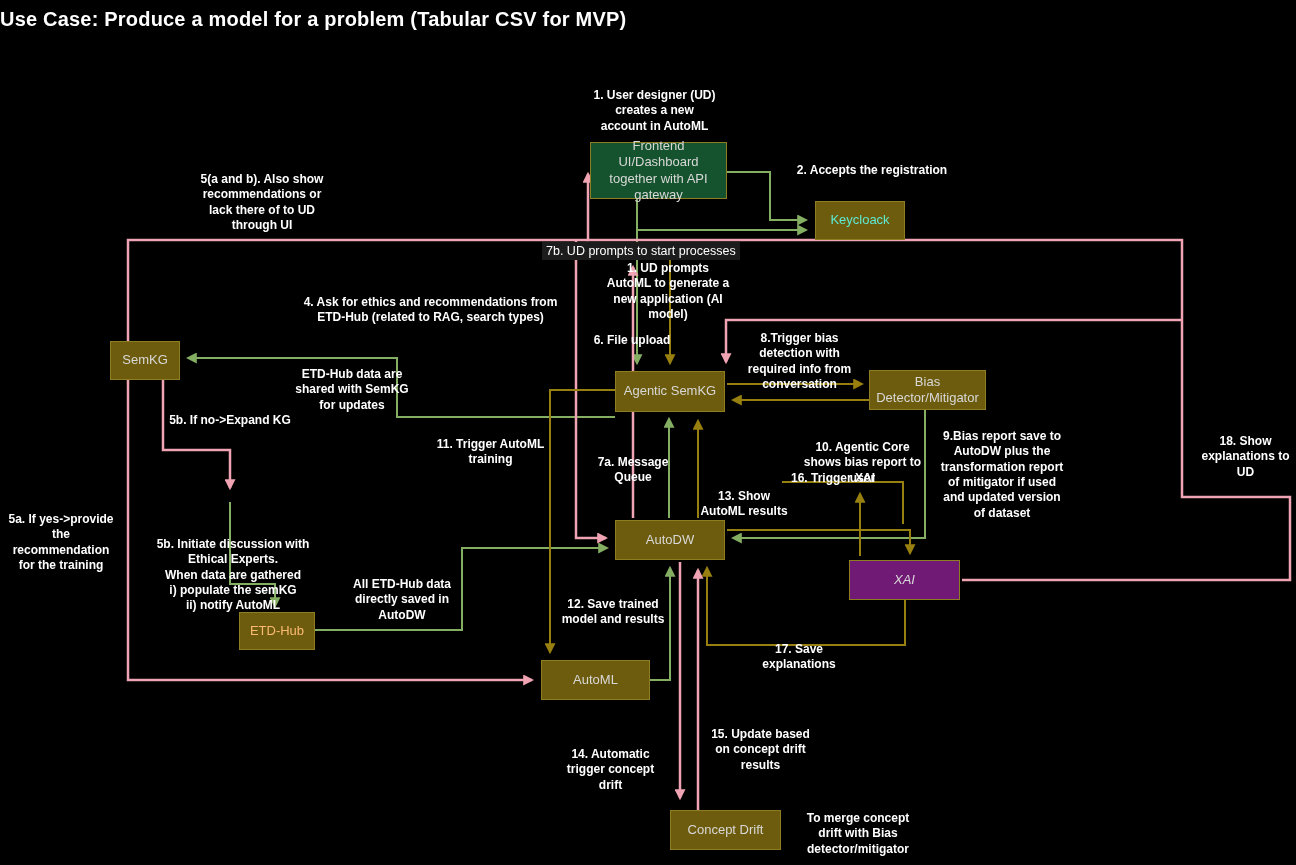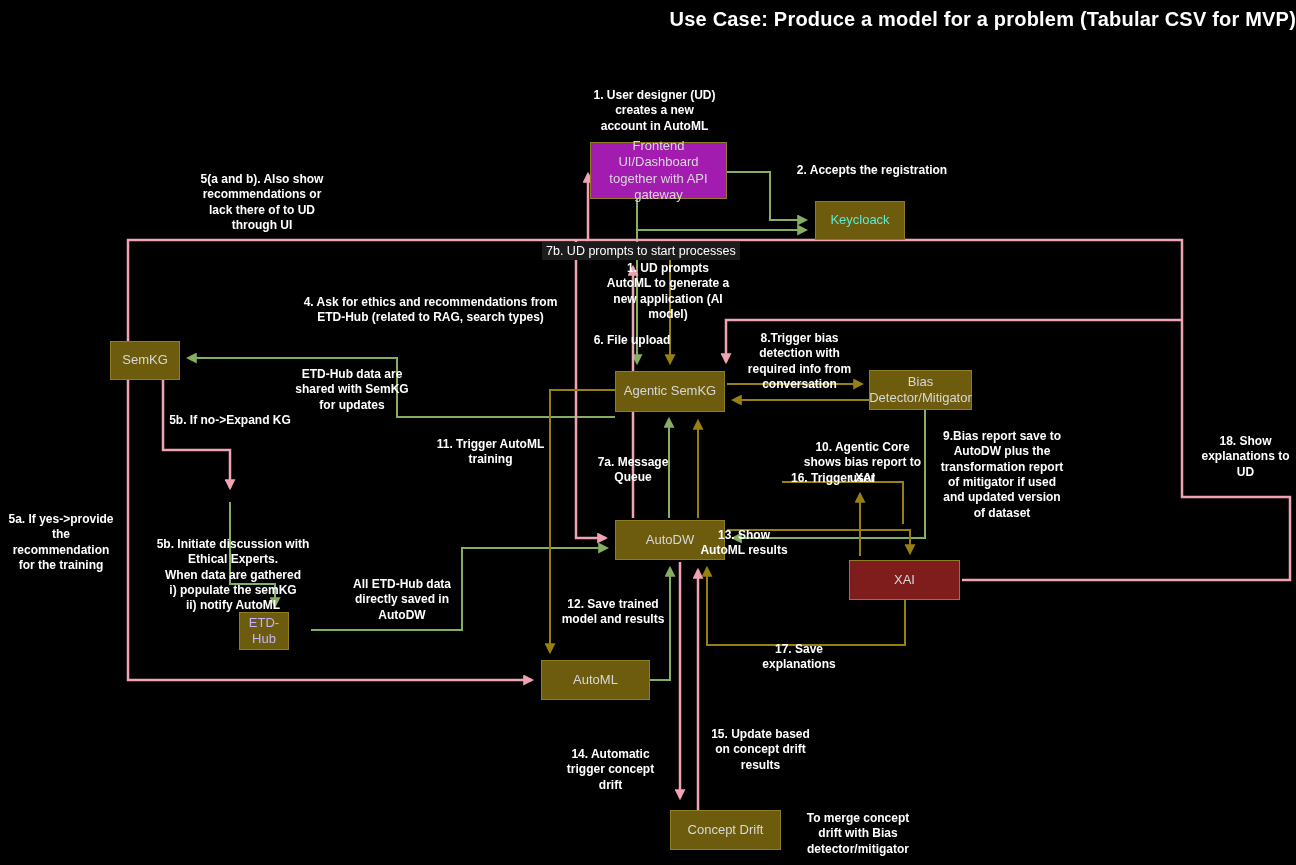--- a/index.html
+++ b/index.html
@@ -1,19 +1,19 @@
 <!DOCTYPE html>
 <html><head>
 <meta charset="utf-8">
 <style>
   html,body{margin:0;padding:0;background:#000;}
   #stage{position:relative;width:1296px;height:865px;background:#000;overflow:hidden;
          font-family:"Liberation Sans", sans-serif;}
   #edges{position:absolute;left:0;top:0;width:1296px;height:865px;pointer-events:none;}
-  .title{position:absolute;left:0;top:8px;width:1296px;text-align:right;
+  .title{position:absolute;left:0;top:8px;width:1296px;text-align:left;
          color:#fff;font-size:20px;font-weight:bold;letter-spacing:.2px;}
   .node{position:absolute;display:flex;align-items:center;justify-content:center;
         text-align:center;white-space:pre-line;font-size:13px;line-height:1.25;
         box-sizing:border-box;border:1px solid;cursor:default;}
   .label{position:absolute;color:#fff;font-size:12px;font-weight:bold;line-height:1.28;
          text-align:center;white-space:pre-line;}
   .label.plain{font-weight:normal;font-size:12.5px;white-space:nowrap;
                padding:1px 4px;text-align:left;margin-top:32px;}
 </style>
 </head>
@@ -53,31 +53,31 @@
       <polyline points="727,384 862,384" fill="none" stroke="#97800f" stroke-width="2" marker-end="url(#arr-olive)"></polyline>
       <polyline points="869,400 733,400" fill="none" stroke="#97800f" stroke-width="2" marker-end="url(#arr-olive)"></polyline>
       <polyline points="698,518 698,421" fill="none" stroke="#97800f" stroke-width="2" marker-end="url(#arr-olive)"></polyline>
       <polyline points="670,258 670,363" fill="none" stroke="#97800f" stroke-width="2" marker-end="url(#arr-olive)"></polyline>
       <polyline points="727,530 910,530 910,553" fill="none" stroke="#97800f" stroke-width="2" marker-end="url(#arr-olive)"></polyline>
       <polyline points="905,600 905,645 707,645 707,568" fill="none" stroke="#97800f" stroke-width="2" marker-end="url(#arr-olive)"></polyline>
       <polyline points="782,482 903,482 903,524" fill="none" stroke="#97800f" stroke-width="2"></polyline>
       <polyline points="860,556 860,494" fill="none" stroke="#97800f" stroke-width="2" marker-end="url(#arr-olive)"></polyline>
     </svg>
   <div class="title">Use Case: Produce a model for a problem (Tabular CSV for MVP)</div>
-<div class="node" style="left: 590px; top: 142px; width: 137px; height: 57px; background: #a21caf; border-color: rgb(143, 125, 34); color: rgb(216, 216, 216);">Frontend UI/Dashboard
+<div class="node" style="left: 590px; top: 142px; width: 137px; height: 57px; background: #14532d; border-color: rgb(143, 125, 34); color: rgb(216, 216, 216);">Frontend UI/Dashboard
 together with API
 gateway</div>
     <div class="node" style="left: 815px; top: 201px; width: 90px; height: 39px; background: rgb(109, 92, 13); border-color: rgb(143, 125, 34); color: #5eead4;">Keycloack</div>
     <div class="node" style="left: 110px; top: 341px; width: 70px; height: 39px; background: rgb(109, 92, 13); border-color: rgb(143, 125, 34); color: rgb(216, 216, 216); text-align: right;">SemKG</div>
     <div class="node" style="left: 615px; top: 371px; width: 110px; height: 41px; background: rgb(109, 92, 13); border-color: rgb(143, 125, 34); color: rgb(216, 216, 216);">Agentic SemKG</div>
-    <div class="node" style="left: 869px; top: 370px; width: 103px; height: 40px; background: rgb(109, 92, 13); border-color: rgb(143, 125, 34); color: rgb(216, 216, 216);">Bias
+    <div class="node" style="left: 869px; top: 370px; width: 117px; height: 40px; background: rgb(109, 92, 13); border-color: rgb(143, 125, 34); color: rgb(216, 216, 216);">Bias
 Detector/Mitigator</div>
     <div class="node" style="left: 615px; top: 520px; width: 110px; height: 40px; background: rgb(109, 92, 13); border-color: rgb(143, 125, 34); color: rgb(216, 216, 216);">AutoDW</div>
-    <div class="node" style="left: 849px; top: 560px; width: 111px; height: 40px; background: #7f1d1d; border-color: rgb(143, 125, 34); color: rgb(216, 216, 216);">XAI</div>
-    <div class="node" style="left: 239px; top: 612px; width: 50px; height: 38px; background: rgb(109, 92, 13); border-color: rgb(143, 125, 34); color: #c4b5fd;">ETD-Hub</div>
+    <div class="node" style="left: 849px; top: 560px; width: 111px; height: 40px; background: #701a75; border-color: rgb(143, 125, 34); color: rgb(216, 216, 216); font-style: italic;">XAI</div>
+    <div class="node" style="left: 239px; top: 612px; width: 76px; height: 38px; background: rgb(109, 92, 13); border-color: rgb(143, 125, 34); color: #fdba74;">ETD-Hub</div>
     <div class="node" style="left: 541px; top: 660px; width: 109px; height: 40px; background: rgb(109, 92, 13); border-color: rgb(143, 125, 34); color: rgb(216, 216, 216);">AutoML</div>
     <div class="node" style="left: 670px; top: 810px; width: 111px; height: 40px; background: rgb(109, 92, 13); border-color: rgb(143, 125, 34); color: rgb(216, 216, 216);">Concept Drift</div>
     <div class="label" style="left: 572px; top: 88px; width: 165px; color: rgb(255, 255, 255);">1. User designer (UD)
 creates a new
 account in AutoML</div>
     <div class="label" style="left: 782px; top: 163px; width: 180px; color: rgb(255, 255, 255);">2. Accepts the registration</div>
     <div class="label plain" style="left: 542px; top: 210px; color: rgb(255, 255, 255); background: rgb(28, 28, 28);">7b. UD prompts to start processes</div>
     <div class="label" style="left: 593px; top: 261px; width: 150px; color: rgb(255, 255, 255);">1. UD prompts
 AutoML to generate a
 new application (AI
@@ -98,21 +98,21 @@
     <div class="label" style="left: 574px; top: 455px; width: 118px; color: rgb(255, 255, 255);">7a. Message
 Queue</div>
     <div class="label" style="left: 733px; top: 331px; width: 133px; color: rgb(255, 255, 255);">8.Trigger bias
 detection with
 required info from
 conversation</div>
     <div class="label" style="left: 785px; top: 440px; width: 155px; color: rgb(255, 255, 255);">10. Agentic Core
 shows bias report to
 user</div>
     <div class="label" style="left: 778px; top: 471px; width: 110px; color: rgb(255, 255, 255);">16. Trigger XAI</div>
-    <div class="label" style="left: 696px; top: 489px; width: 96px; color: rgb(255, 255, 255); margin-top: 39px;">13. Show
+    <div class="label" style="left: 696px; top: 489px; width: 96px; color: rgb(255, 255, 255);">13. Show
 AutoML results</div>
     <div class="label" style="left: 928px; top: 429px; width: 148px; color: rgb(255, 255, 255);">9.Bias report save to
 AutoDW plus the
 transformation report
 of mitigator if used
 and updated version
 of dataset</div>
     <div class="label" style="left: 1193px; top: 434px; width: 105px; color: rgb(255, 255, 255);">18. Show
 explanations to
 UD</div>

